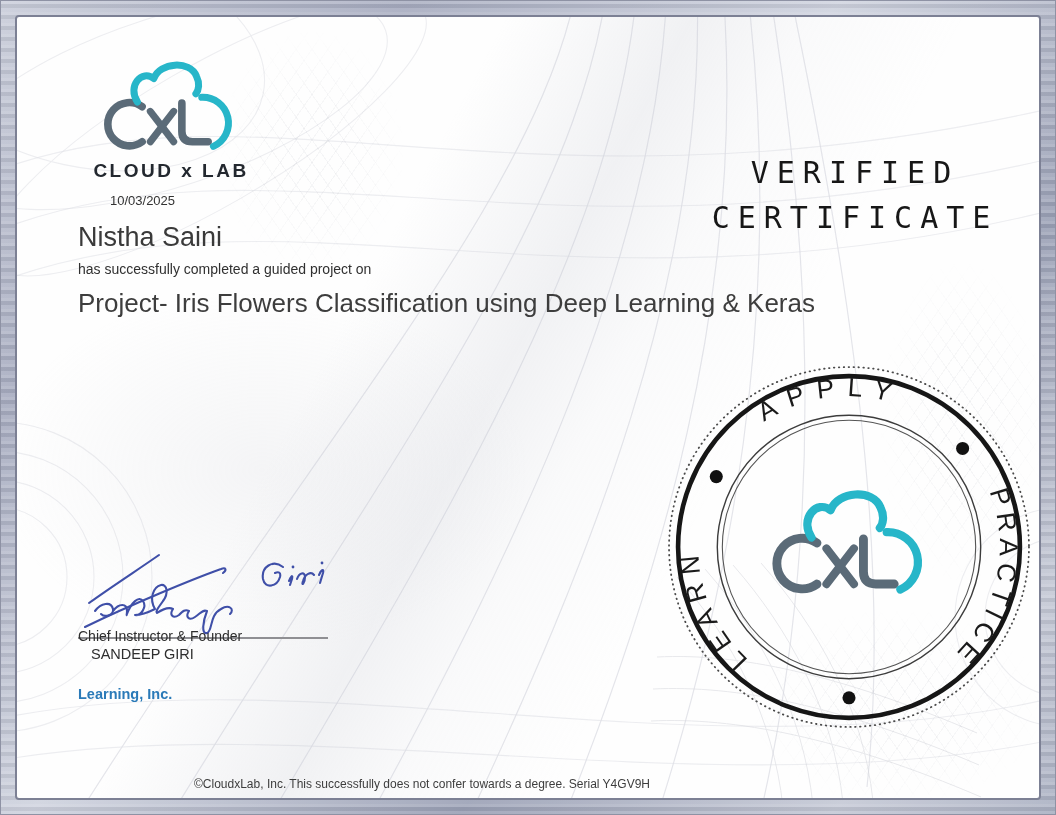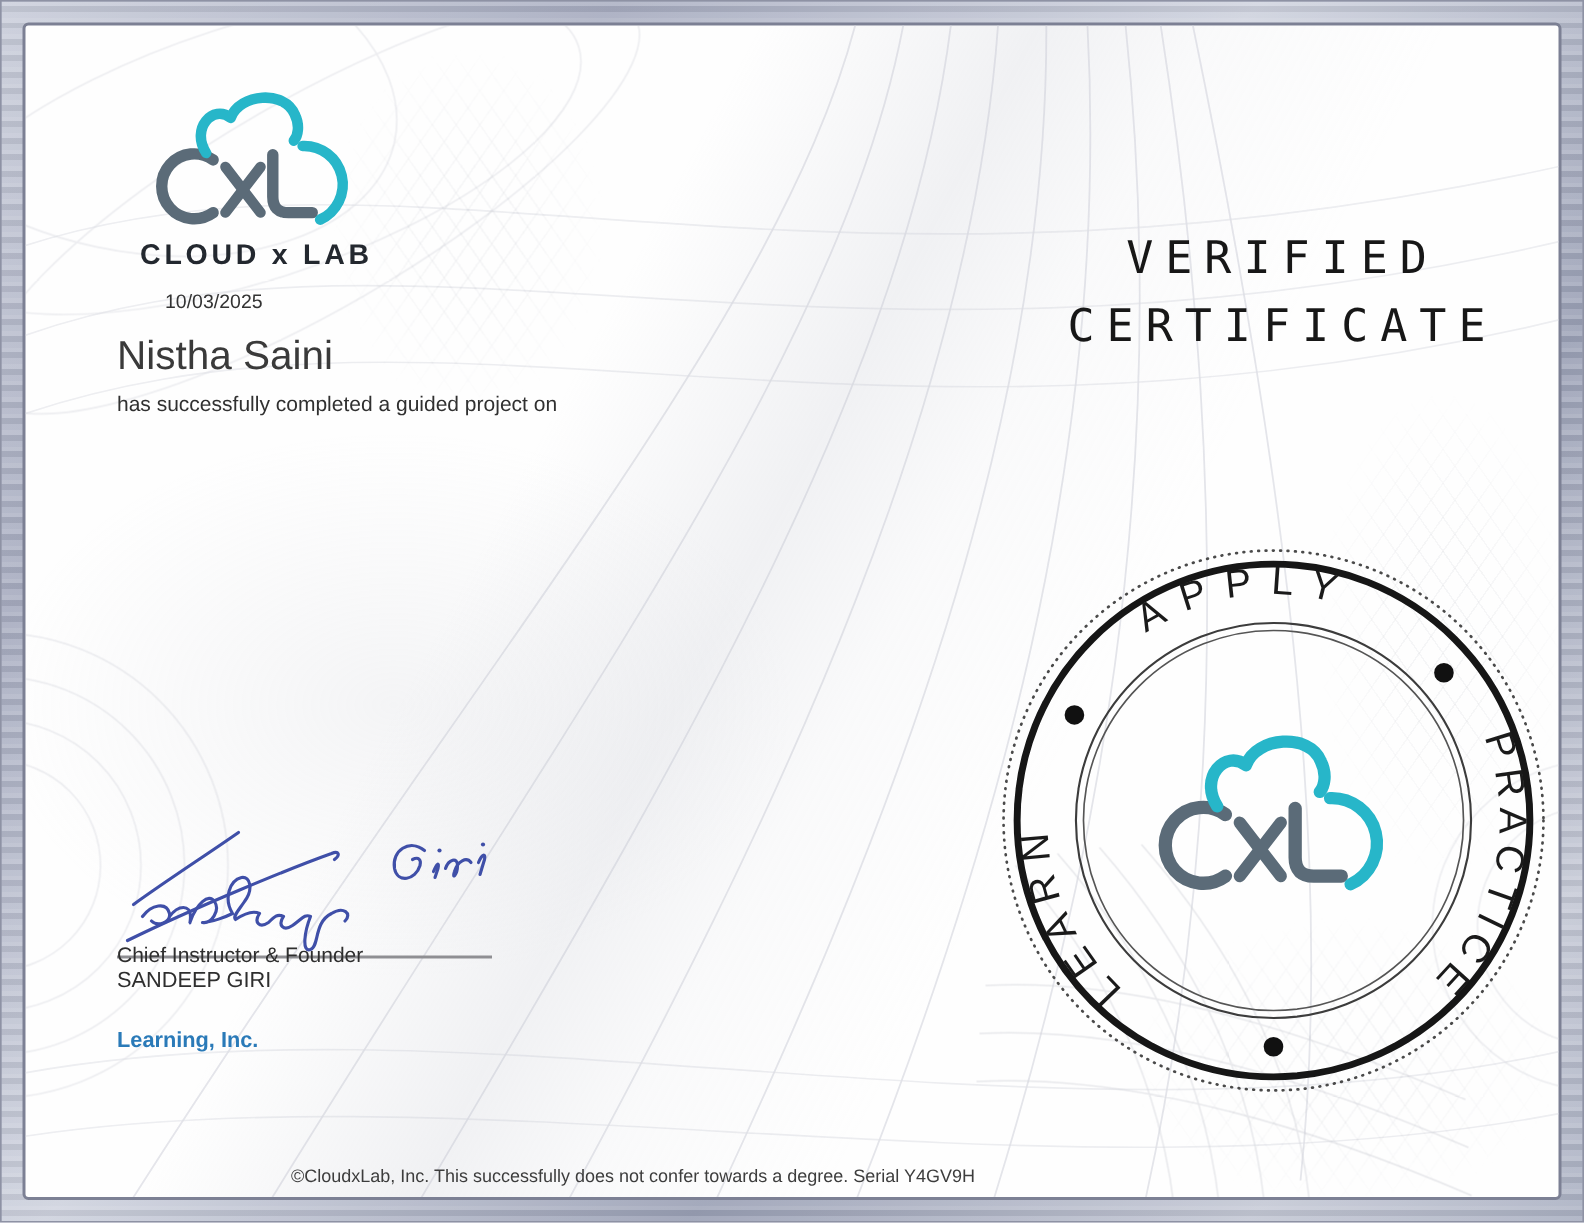--- a/index.html
+++ b/index.html
@@ -43,21 +43,21 @@
   .date{left:61px;top:176px;font-size:13px;color:#333;margin-left:32px;}
   .name{left:61px;top:205px;font-size:27px;color:#3a3a3a;}
   .completion{left:61px;top:244px;font-size:14px;color:#303030;}
   .course{left:61px;top:271px;font-size:26px;color:#3d3d3d;white-space:nowrap;}
   .verified{
     left:538px;top:133px;width:600px;text-align:center;
     font-family:"DejaVu Sans Mono",monospace;font-size:30px;line-height:45px;
     letter-spacing:8px;color:#171717;
   }
   .sig-line{left:61px;top:620px;width:250px;height:2px;background:#8f8f93;}
-  .sig-name{left:61px;top:629px;font-size:14.5px;color:#2e2e2e;}
+  .sig-name{left:74px;top:629px;font-size:14.5px;color:#2e2e2e;}
   .sig-title{left:61px;top:611px;font-size:14px;color:#2e2e2e;}
   .sig-company{left:61px;top:669px;font-size:14.5px;font-weight:bold;color:#2a7ab8;cursor:pointer;}
   .footer{left:50px;top:760px;width:710px;text-align:center;font-size:12px;color:#3d3d3d;}
   svg{display:block;}
 </style>
 </head>
 <body>
 
 <div class="frame">
   <div class="cert">
@@ -120,20 +120,21 @@
     <div class="abs logo-text">CLOUD x LAB</div>
 
     <div class="abs verified">
       <div>VERIFIED</div>
       <div>CERTIFICATE</div>
     </div>
 
     <div class="abs date">10/03/2025</div>
     <div class="abs completion">has successfully completed a guided project on</div>
     <div class="abs name">Nistha Saini</div>
+    <div class="abs course">Project- Iris Flowers Classification using Deep Learning &amp; Keras</div>
 
     <svg class="abs" style="left:646px;top:344px;" width="372" height="372" viewBox="0 0 370 370">
       <defs>
         <path id="arcA" d="M 35 185 A 150 150 0 0 1 335 185 A 150 150 0 0 1 35 185"></path>
         <path id="arcB" d="M 185 335 A 150 150 0 0 1 185 35 A 150 150 0 0 1 185 335"></path>
       </defs>
       <circle cx="185" cy="185" r="179" fill="none" stroke="#4a4a4a" stroke-width="1.8" stroke-dasharray="0.5 4.4" stroke-linecap="round"></circle>
       <circle cx="185" cy="185" r="170" fill="none" stroke="#161616" stroke-width="4.6"></circle>
       <circle cx="185" cy="185" r="131" fill="none" stroke="#3c3c3c" stroke-width="1.4"></circle>
       <circle cx="185" cy="185" r="126" fill="none" stroke="#555555" stroke-width="1.1"></circle>

